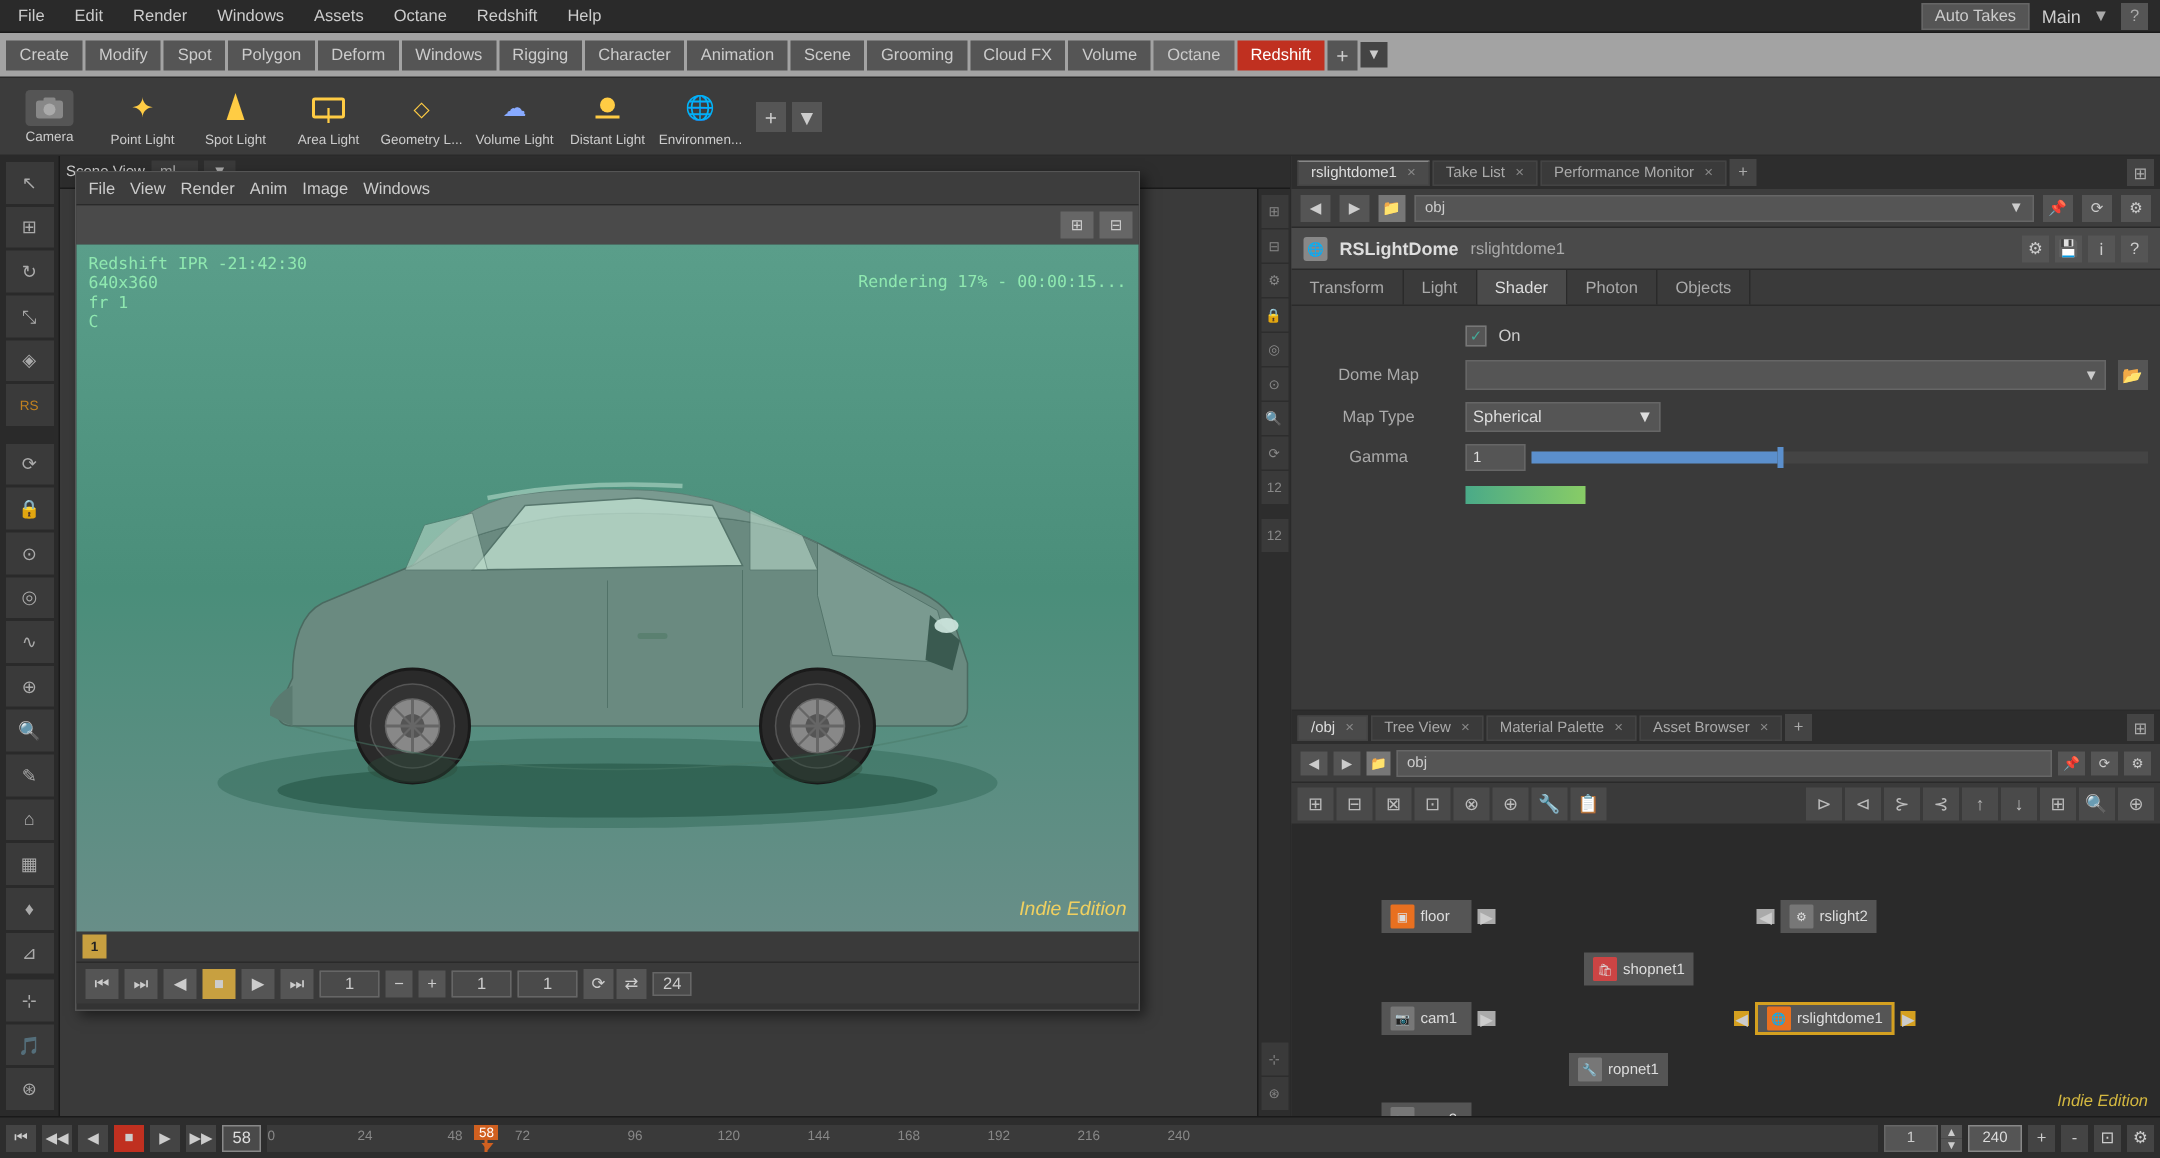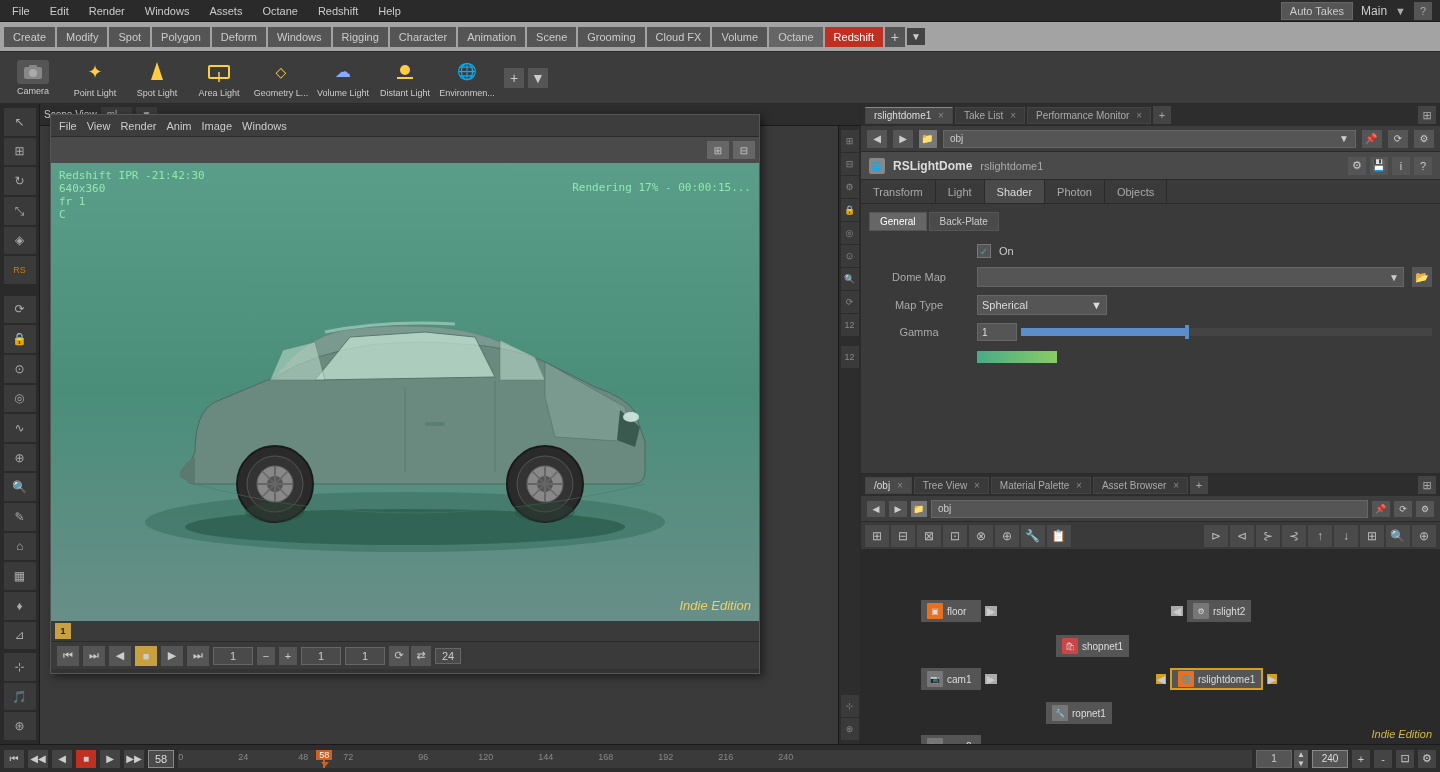--- a/index.html
+++ b/index.html
@@ -1049,24 +1049,20 @@
       <div class="rs-property-tabs">
         <div class="rs-prop-tab">Transform</div>
         <div class="rs-prop-tab">Light</div>
         <div class="rs-prop-tab active">Shader</div>
         <div class="rs-prop-tab">Photon</div>
         <div class="rs-prop-tab">Objects</div>
       </div>
 
       <div class="rs-content">
 
-        <div class="rs-section-tabs">
-          <div class="rs-section-tab active">General</div>
-          <div class="rs-section-tab">Back-Plate</div>
-        </div>
 
         <div class="rs-prop-row">
           <div style="min-width:100px;"></div>
           <div class="rs-prop-checkbox">✓</div>
           <span class="rs-prop-value">On</span>
         </div>
 
         <div class="rs-prop-row">
           <span class="rs-prop-label">Dome Map</span>
           <div class="rs-prop-input" style="flex:1;height:20px;">

